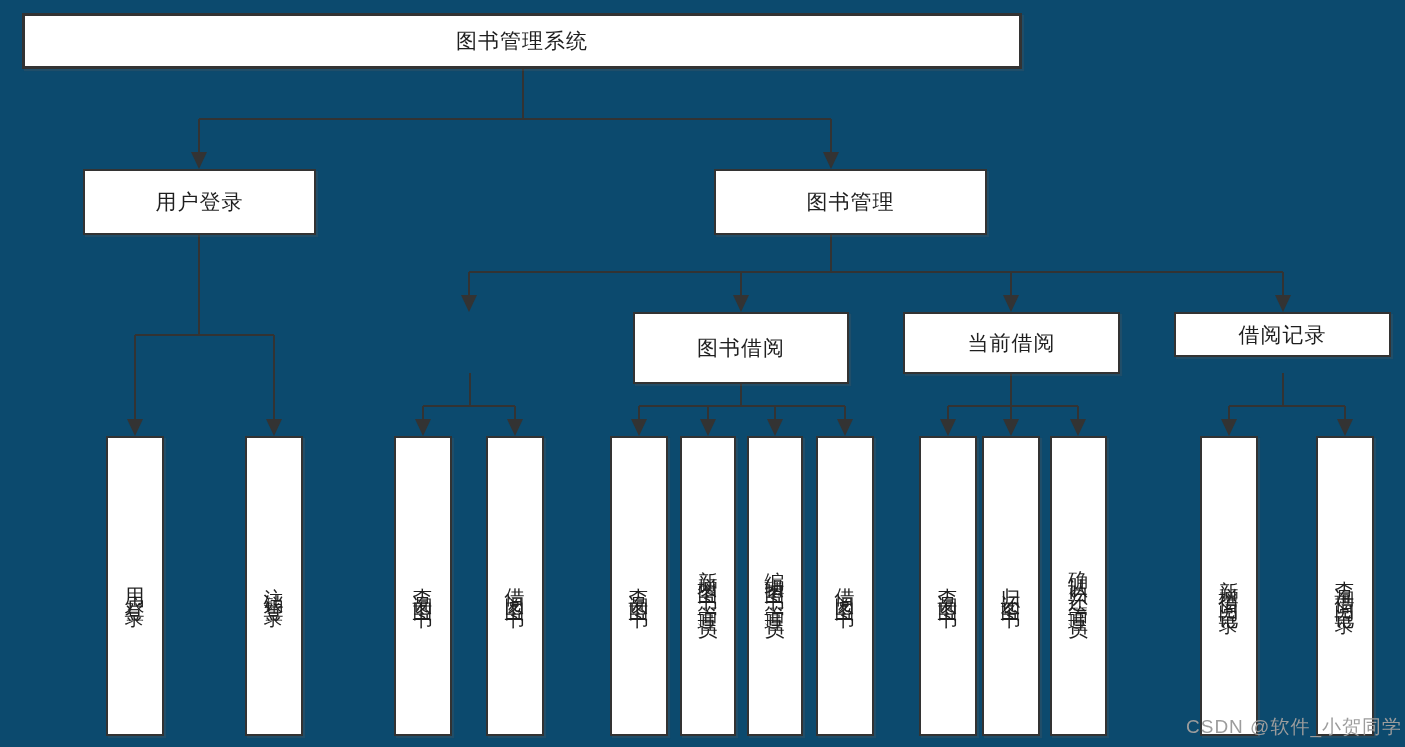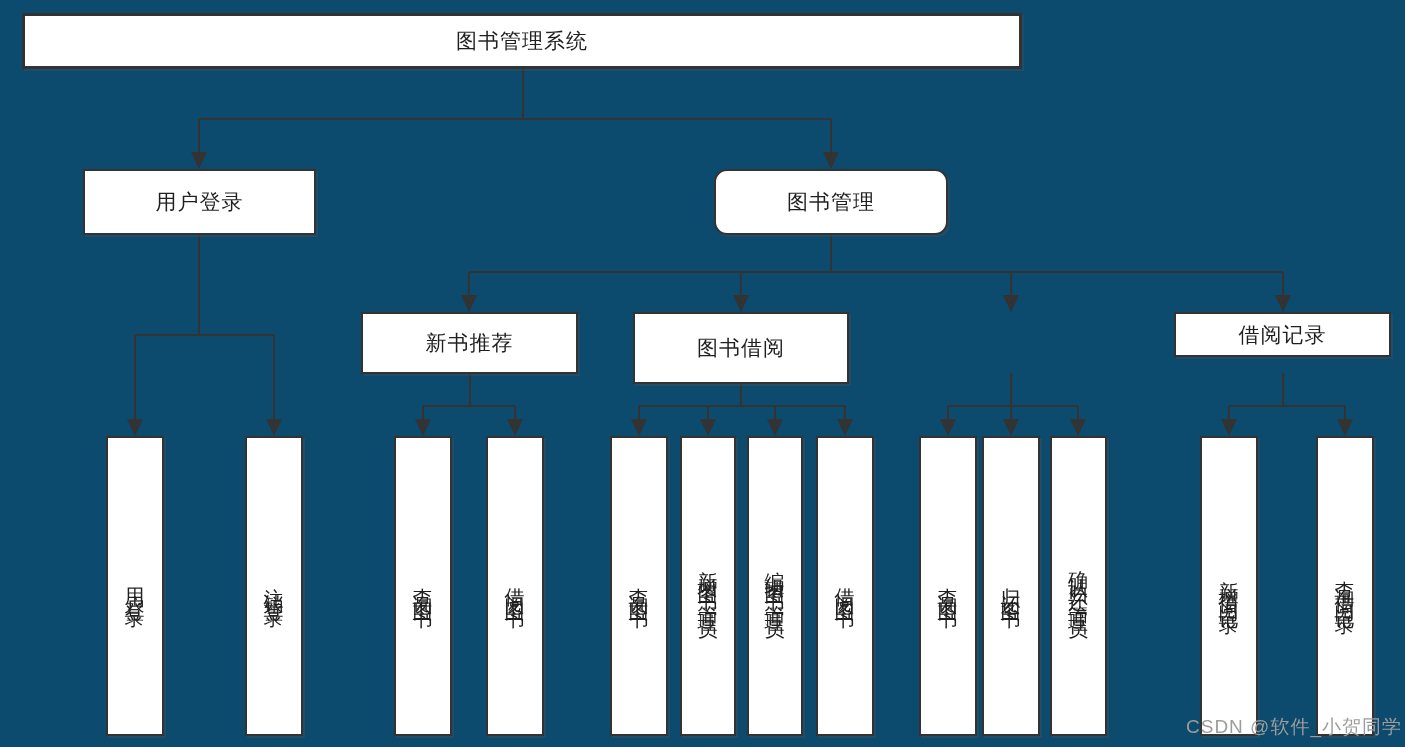--- a/index.html
+++ b/index.html
@@ -38,21 +38,21 @@
     left: 1186px;
     top: 714px;
     font-size: 19px;
     color: #9c9c9c;
     letter-spacing: 1px;
     white-space: nowrap;
   }
   
   .n-root  { left: 22px;  top: 13px;  width: 1000px; height: 56px; }
   .n-login { left: 83px;  top: 169px; width: 233px;  height: 66px; }
-  .n-mgmt  { left: 714px; top: 169px; width: 234px;  height: 66px; border-radius: 13px; }
+  .n-mgmt  { left: 714px; top: 169px; width: 273px;  height: 66px; }
   .n-rec   { left: 361px; top: 312px; width: 217px;  height: 62px; }
   .n-bor   { left: 633px; top: 312px; width: 216px;  height: 72px; }
   .n-cur   { left: 903px; top: 312px; width: 217px;  height: 62px; }
   .n-hist  { left: 1174px;top: 312px; width: 217px;  height: 45px; }
   .v-node  { top: 436px;  width: 58px; height: 300px; }
   .b1  { left: 106px; }  .b2  { left: 245px; }
   .b3  { left: 394px; }  .b4  { left: 486px; }
   .b5  { left: 610px; }  .b6  { left: 680px; width: 56px; }
   .b7  { left: 747px; width: 56px; }  .b8  { left: 816px; }
   .b9  { left: 919px; }  .b10 { left: 982px; }
@@ -101,25 +101,25 @@
     <span>图书管理系统</span>
   </div>
 
   <div class="node h-node n-login">
     <span>用户登录</span>
   </div>
   <div class="node h-node n-mgmt">
     <span>图书管理</span>
   </div>
 
-  <div class="node h-node n-rec">
-    <span>新书推荐</span>
-  </div>
   <div class="node h-node n-bor">
     <span>图书借阅</span>
+  </div>
+  <div class="node h-node n-cur">
+    <span>当前借阅</span>
   </div>
   <div class="node h-node n-hist">
     <span>借阅记录</span>
   </div>
 
   <div class="node v-node b1">
     <span class="vtext">用户登录</span>
   </div>
   <div class="node v-node b2">
     <span class="vtext">注销登录</span>

